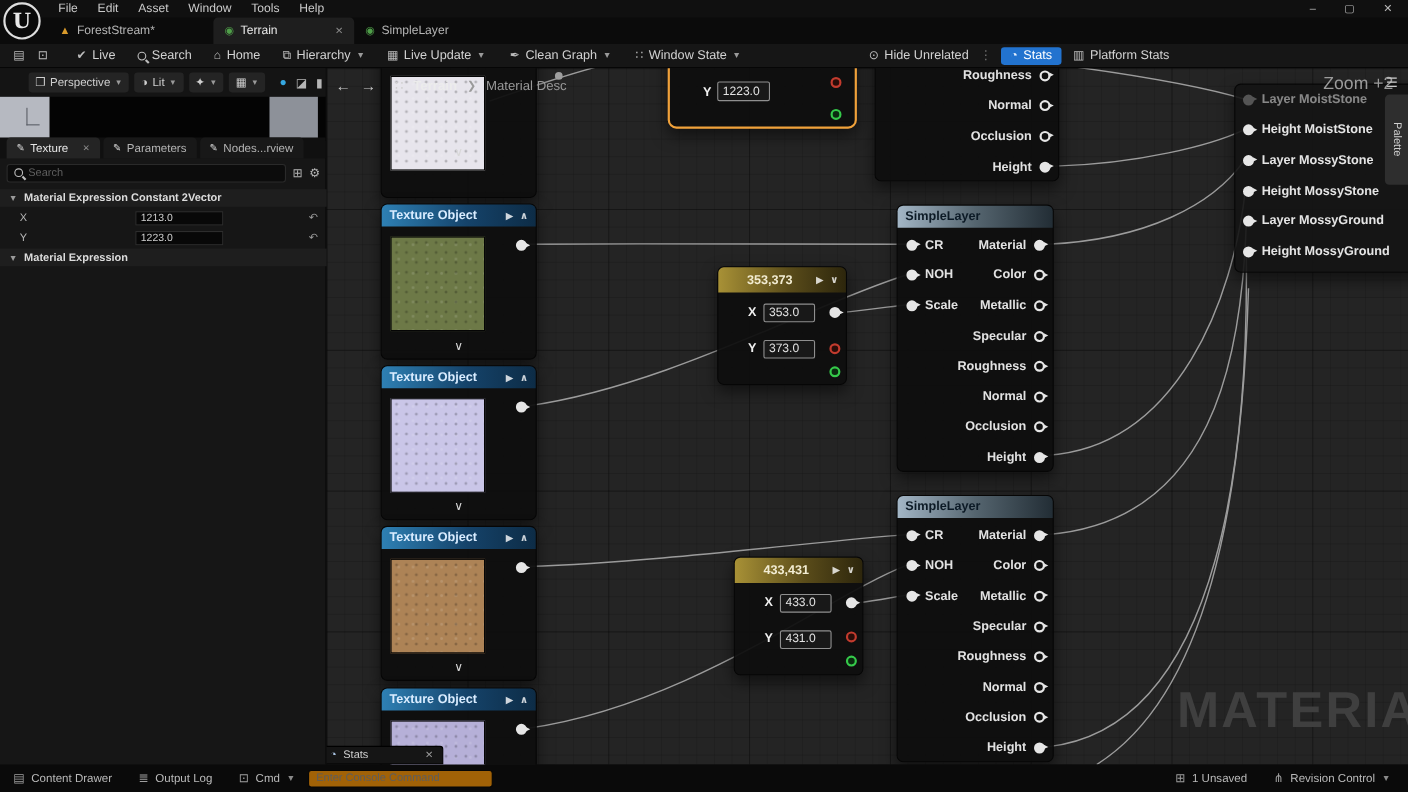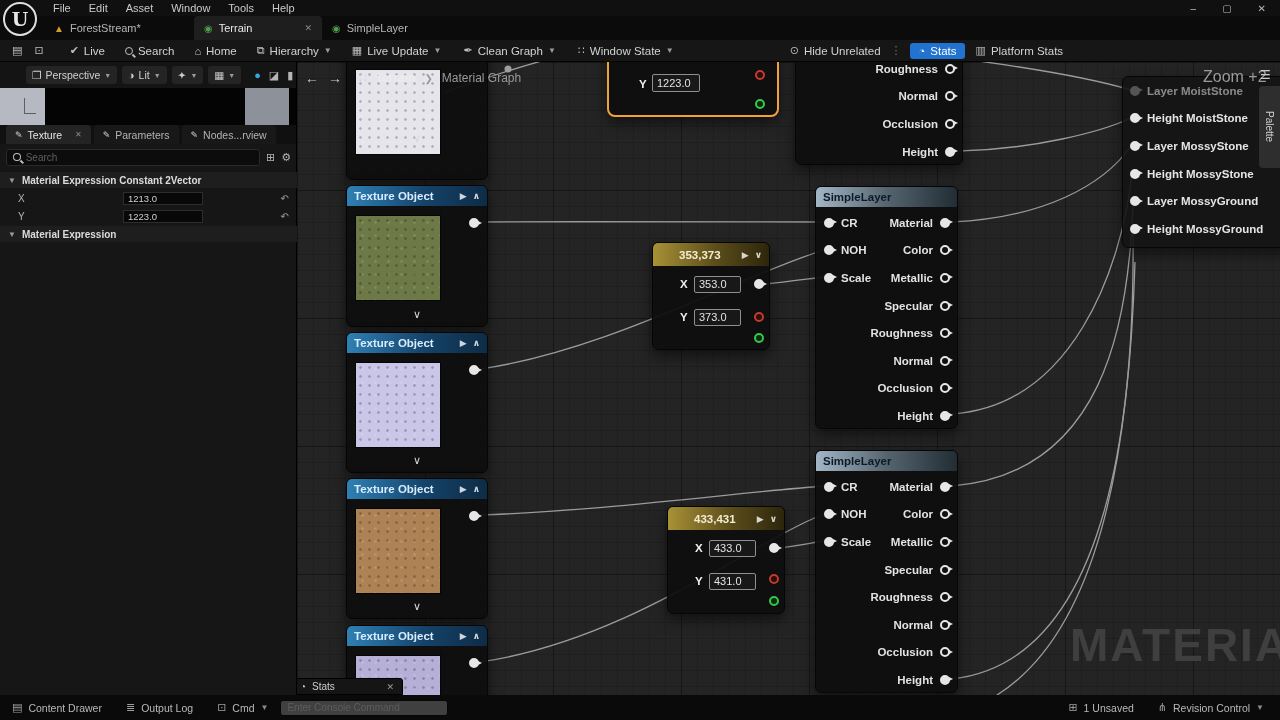--- a/index.html
+++ b/index.html
@@ -180,21 +180,21 @@
   .ln-row { height:27.6px; display:flex; align-items:center; gap:7px; padding-left:7px;
             font-size:11.5px; font-weight:bold; color:#e5e5e5; }
   .ln-row.dim { opacity:.55; }
 
   
   .bottombar { position:absolute; left:0; top:695px; width:1280px; height:25px; background:#0a0a0a;
                display:flex; align-items:center; font-size:10.5px; color:#b9b9b9; }
   .bb-item { display:flex; align-items:center; gap:6px; padding:0 12px; }
   .bb-item .ic { color:#9f9f9f; font-size:11px; }
   .bb-item .chev { color:#8a8a8a; font-size:8px; }
-  .console { width:168px; height:16px; background:#404040; border:1px solid #060606; border-radius:3px; }
+  .console { width:168px; height:16px; background:#a16207; border:1px solid #060606; border-radius:3px; }
   .console input { width:100%; height:100%; background:transparent; border:none; outline:none;
                    color:#cfcfcf; font-size:10px; padding:0 6px; font-family:inherit; }
   .console input::placeholder { color:#5d5d5d; }
   .bb-right { margin-left:auto; display:flex; align-items:center; }
 </style>
 </head>
 <body>
 
 <div class="app">
 
@@ -385,21 +385,21 @@
       </g>
       <circle cx="211" cy="7" r="3.5" fill="#9f9f9f"></circle>
     </svg>
 
     <div class="breadcrumb">
       <span class="bc-arrow">←</span>
       <span class="bc-arrow">→</span>
       <span class="bc-grid">∷</span>
       <span class="bc-root">Terrain</span>
       <span class="bc-sep">❯</span>
-      <span class="bc-cur">Material Graph</span>
+      <span class="bc-cur">Material Desc</span>
     </div>
     <div class="zoom-label">Zoom +2</div>
     <div class="graph-menu">☰</div>
     <div class="palette-tab">
       <span>Palette</span>
     </div>
 
     <div class="gnode sel-node" style="left:310px;top:-45px;width:172px;height:100px">
       <span class="cl">Y</span>
       <input value="1223.0" style="">

